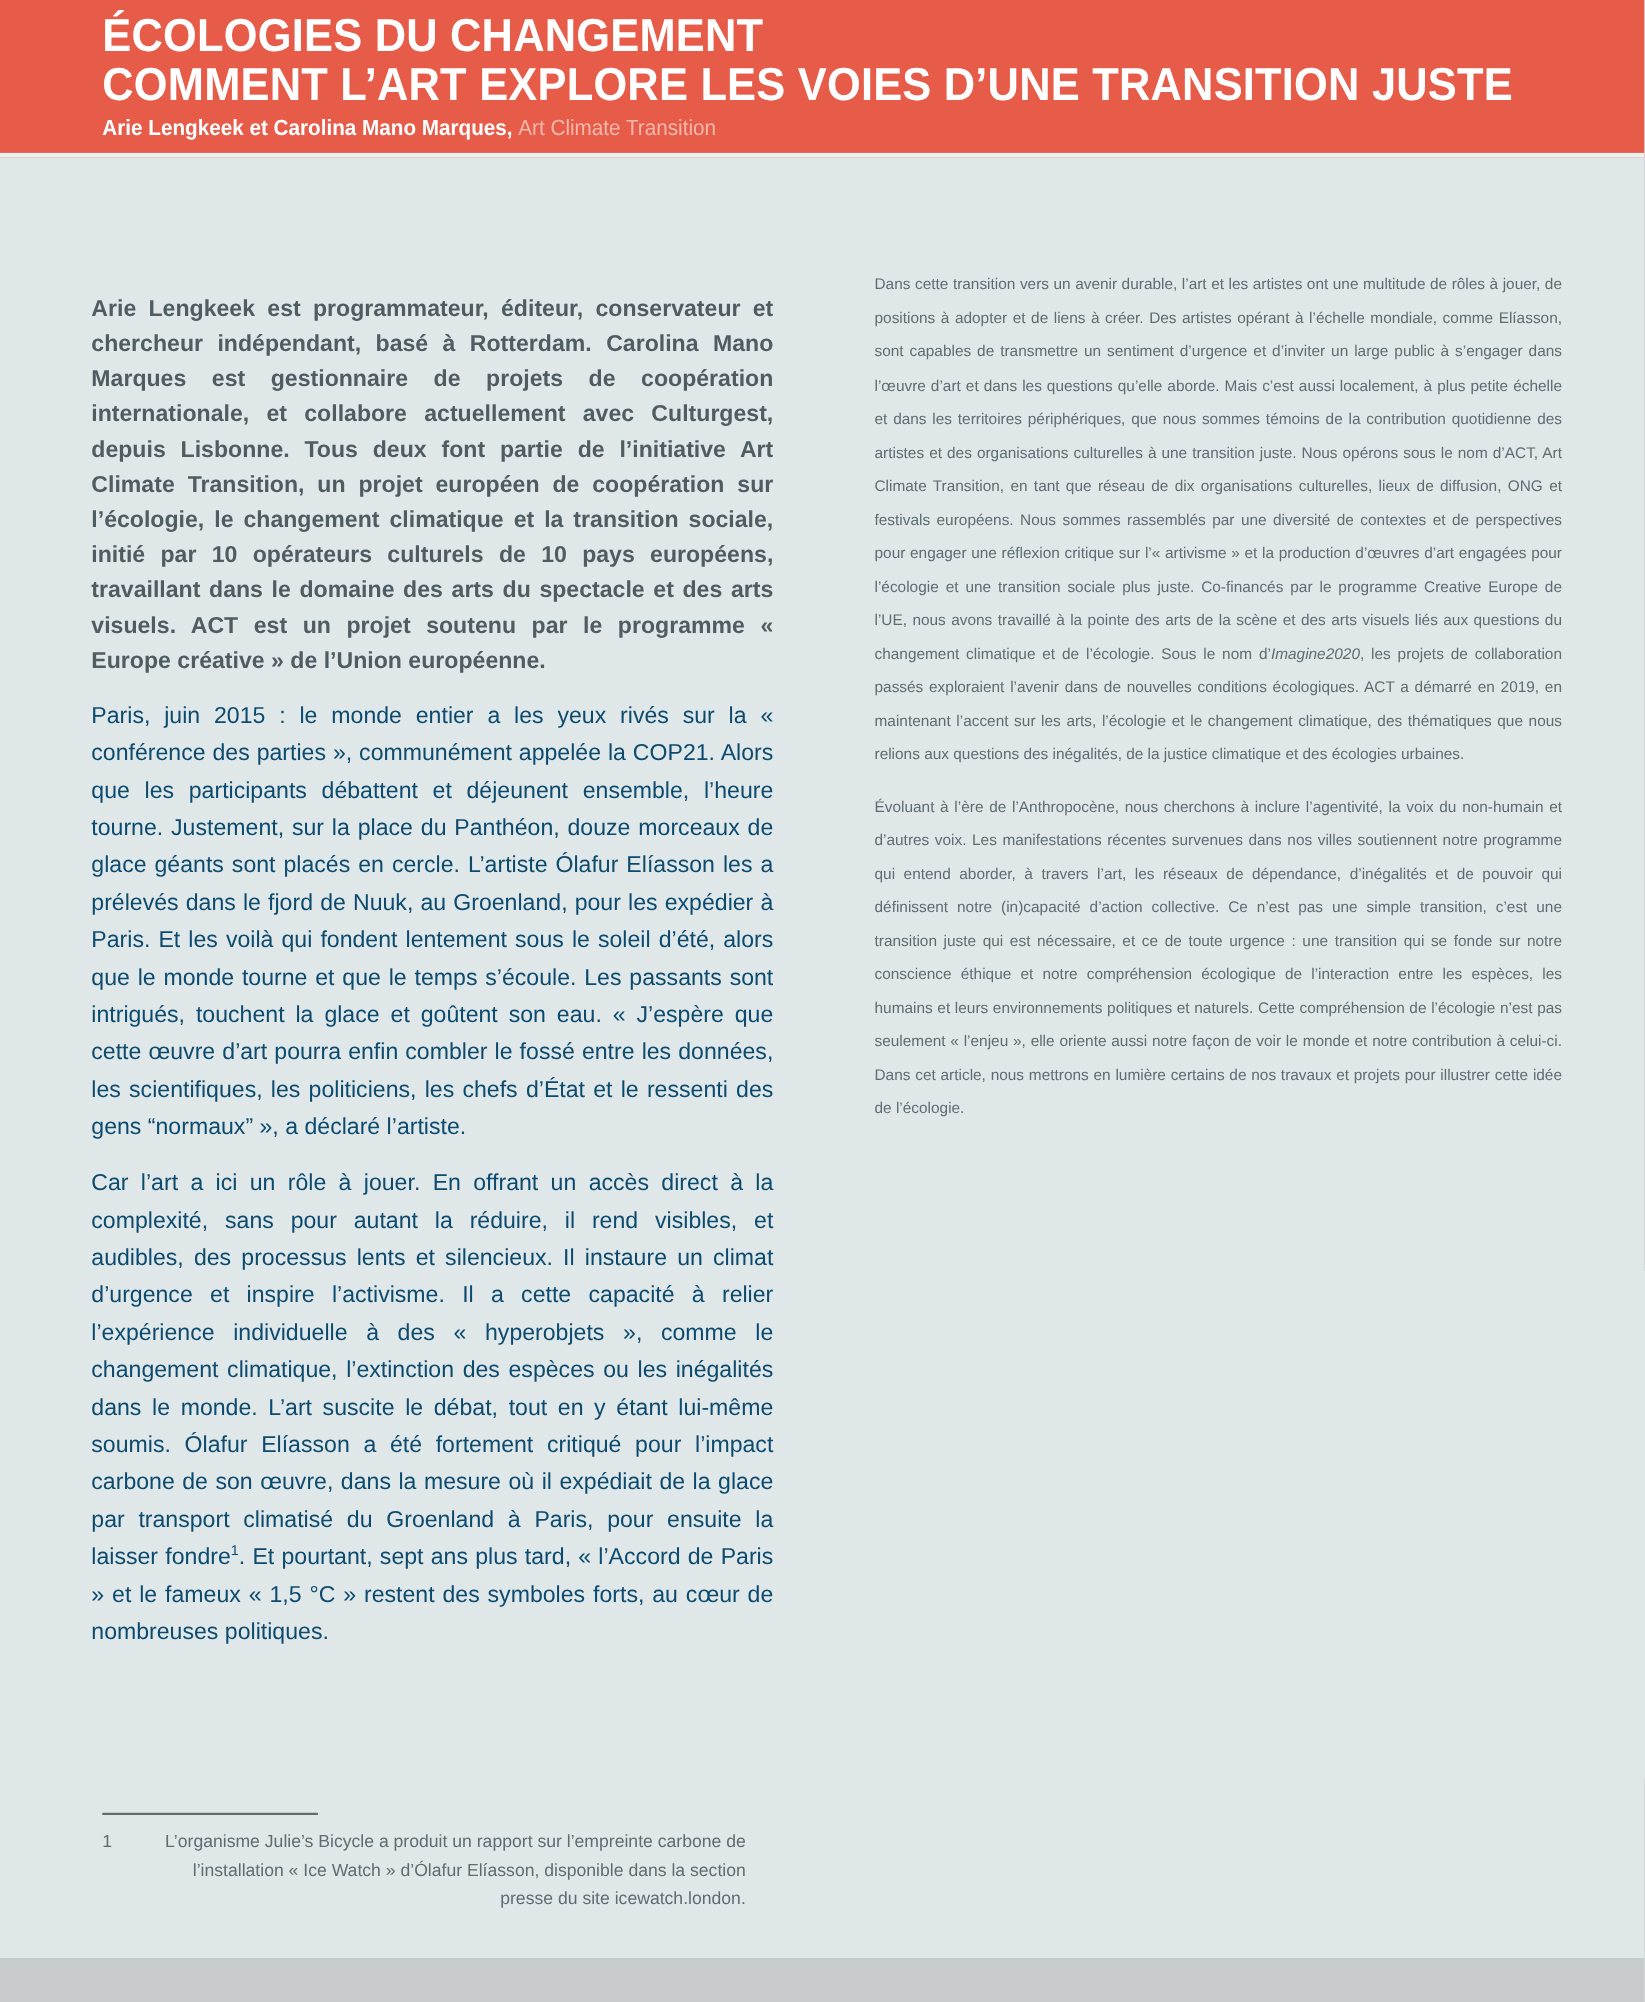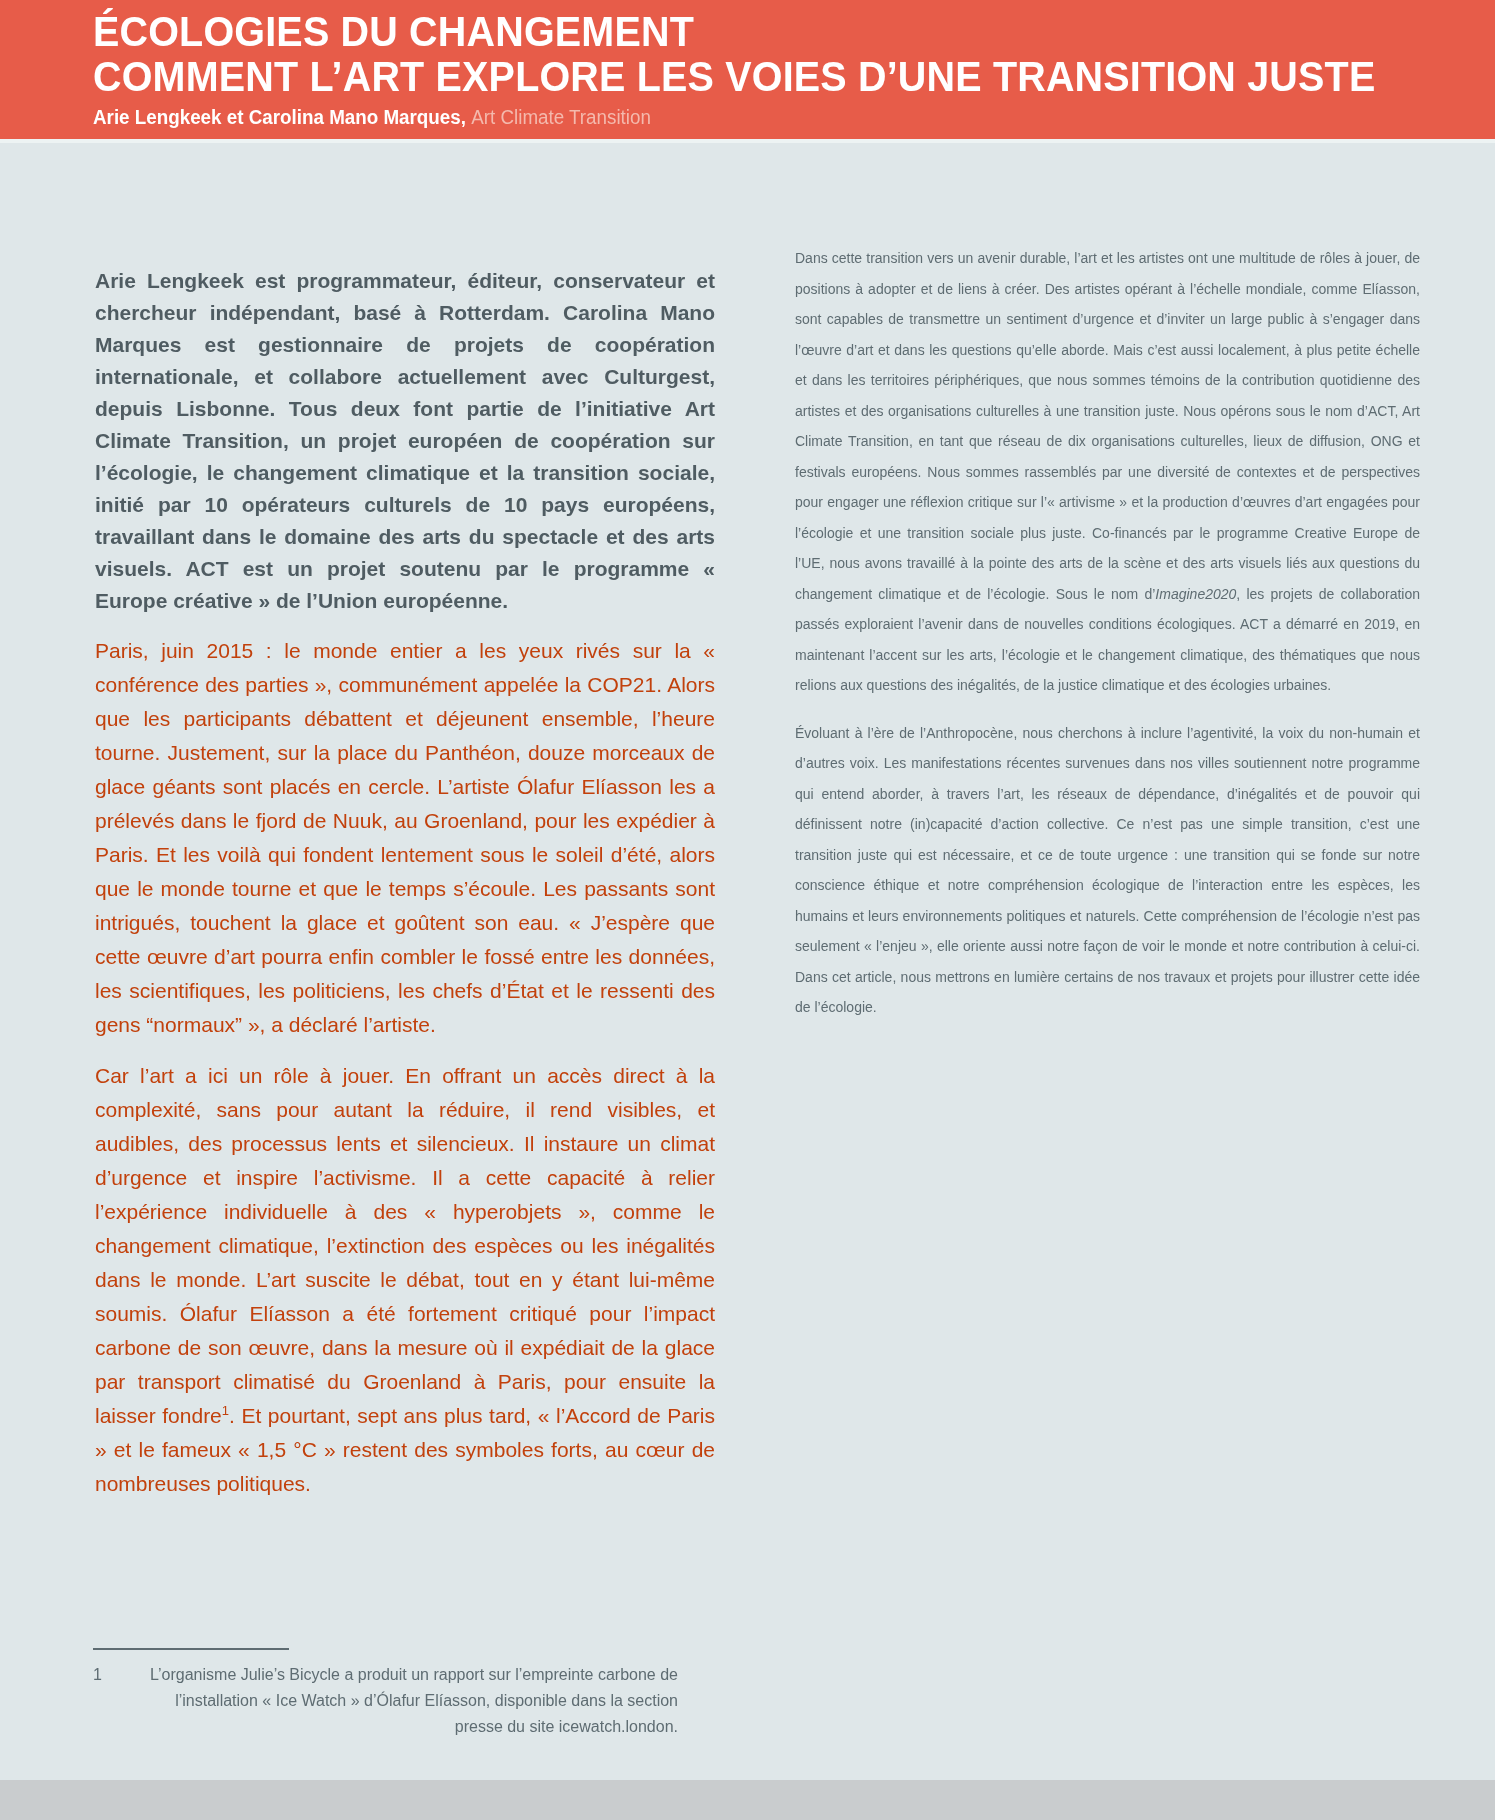--- a/index.html
+++ b/index.html
@@ -23,30 +23,30 @@
     color:#ffffff; font-weight:bold; font-size:42px; line-height:45px;
     white-space:nowrap; letter-spacing:0.2px;
   }
   .byline {
     margin-top:6px; font-size:20px; line-height:24px;
     color:#ffffff; font-weight:bold; white-space:nowrap;
   }
   .byline .org { color:#f4b9ad; font-weight:normal; }
 
   
-  .col-left  { position:absolute; left:95px;  top:265px; width:620px; }
+  .col-left  { position:absolute; left:83px;  top:265px; width:620px; }
   .col-right { position:absolute; left:795px; top:243px; width:625px; }
 
   .intro {
     margin:0 0 17px 0; font-weight:bold; font-size:21px; line-height:32px;
     color:#4f5c62; text-align:justify;
   }
   .lc-p {
     margin:0 0 17px 0; font-size:21px; line-height:34px;
-    color:#c2410c; text-align:justify;
+    color:#0c4a6e; text-align:justify;
   }
   .rc-heading {
     margin:0 0 19px 0; font-size:34px; line-height:40px; font-weight:bold;
     color:#2d7b85; white-space:nowrap; letter-spacing:0.2px;
   }
   .rc-p {
     margin:0 0 17px 0; font-size:14px; line-height:30.5px;
     color:#5e6c72; text-align:justify;
   }
   .rc-p i { font-style:italic; }

